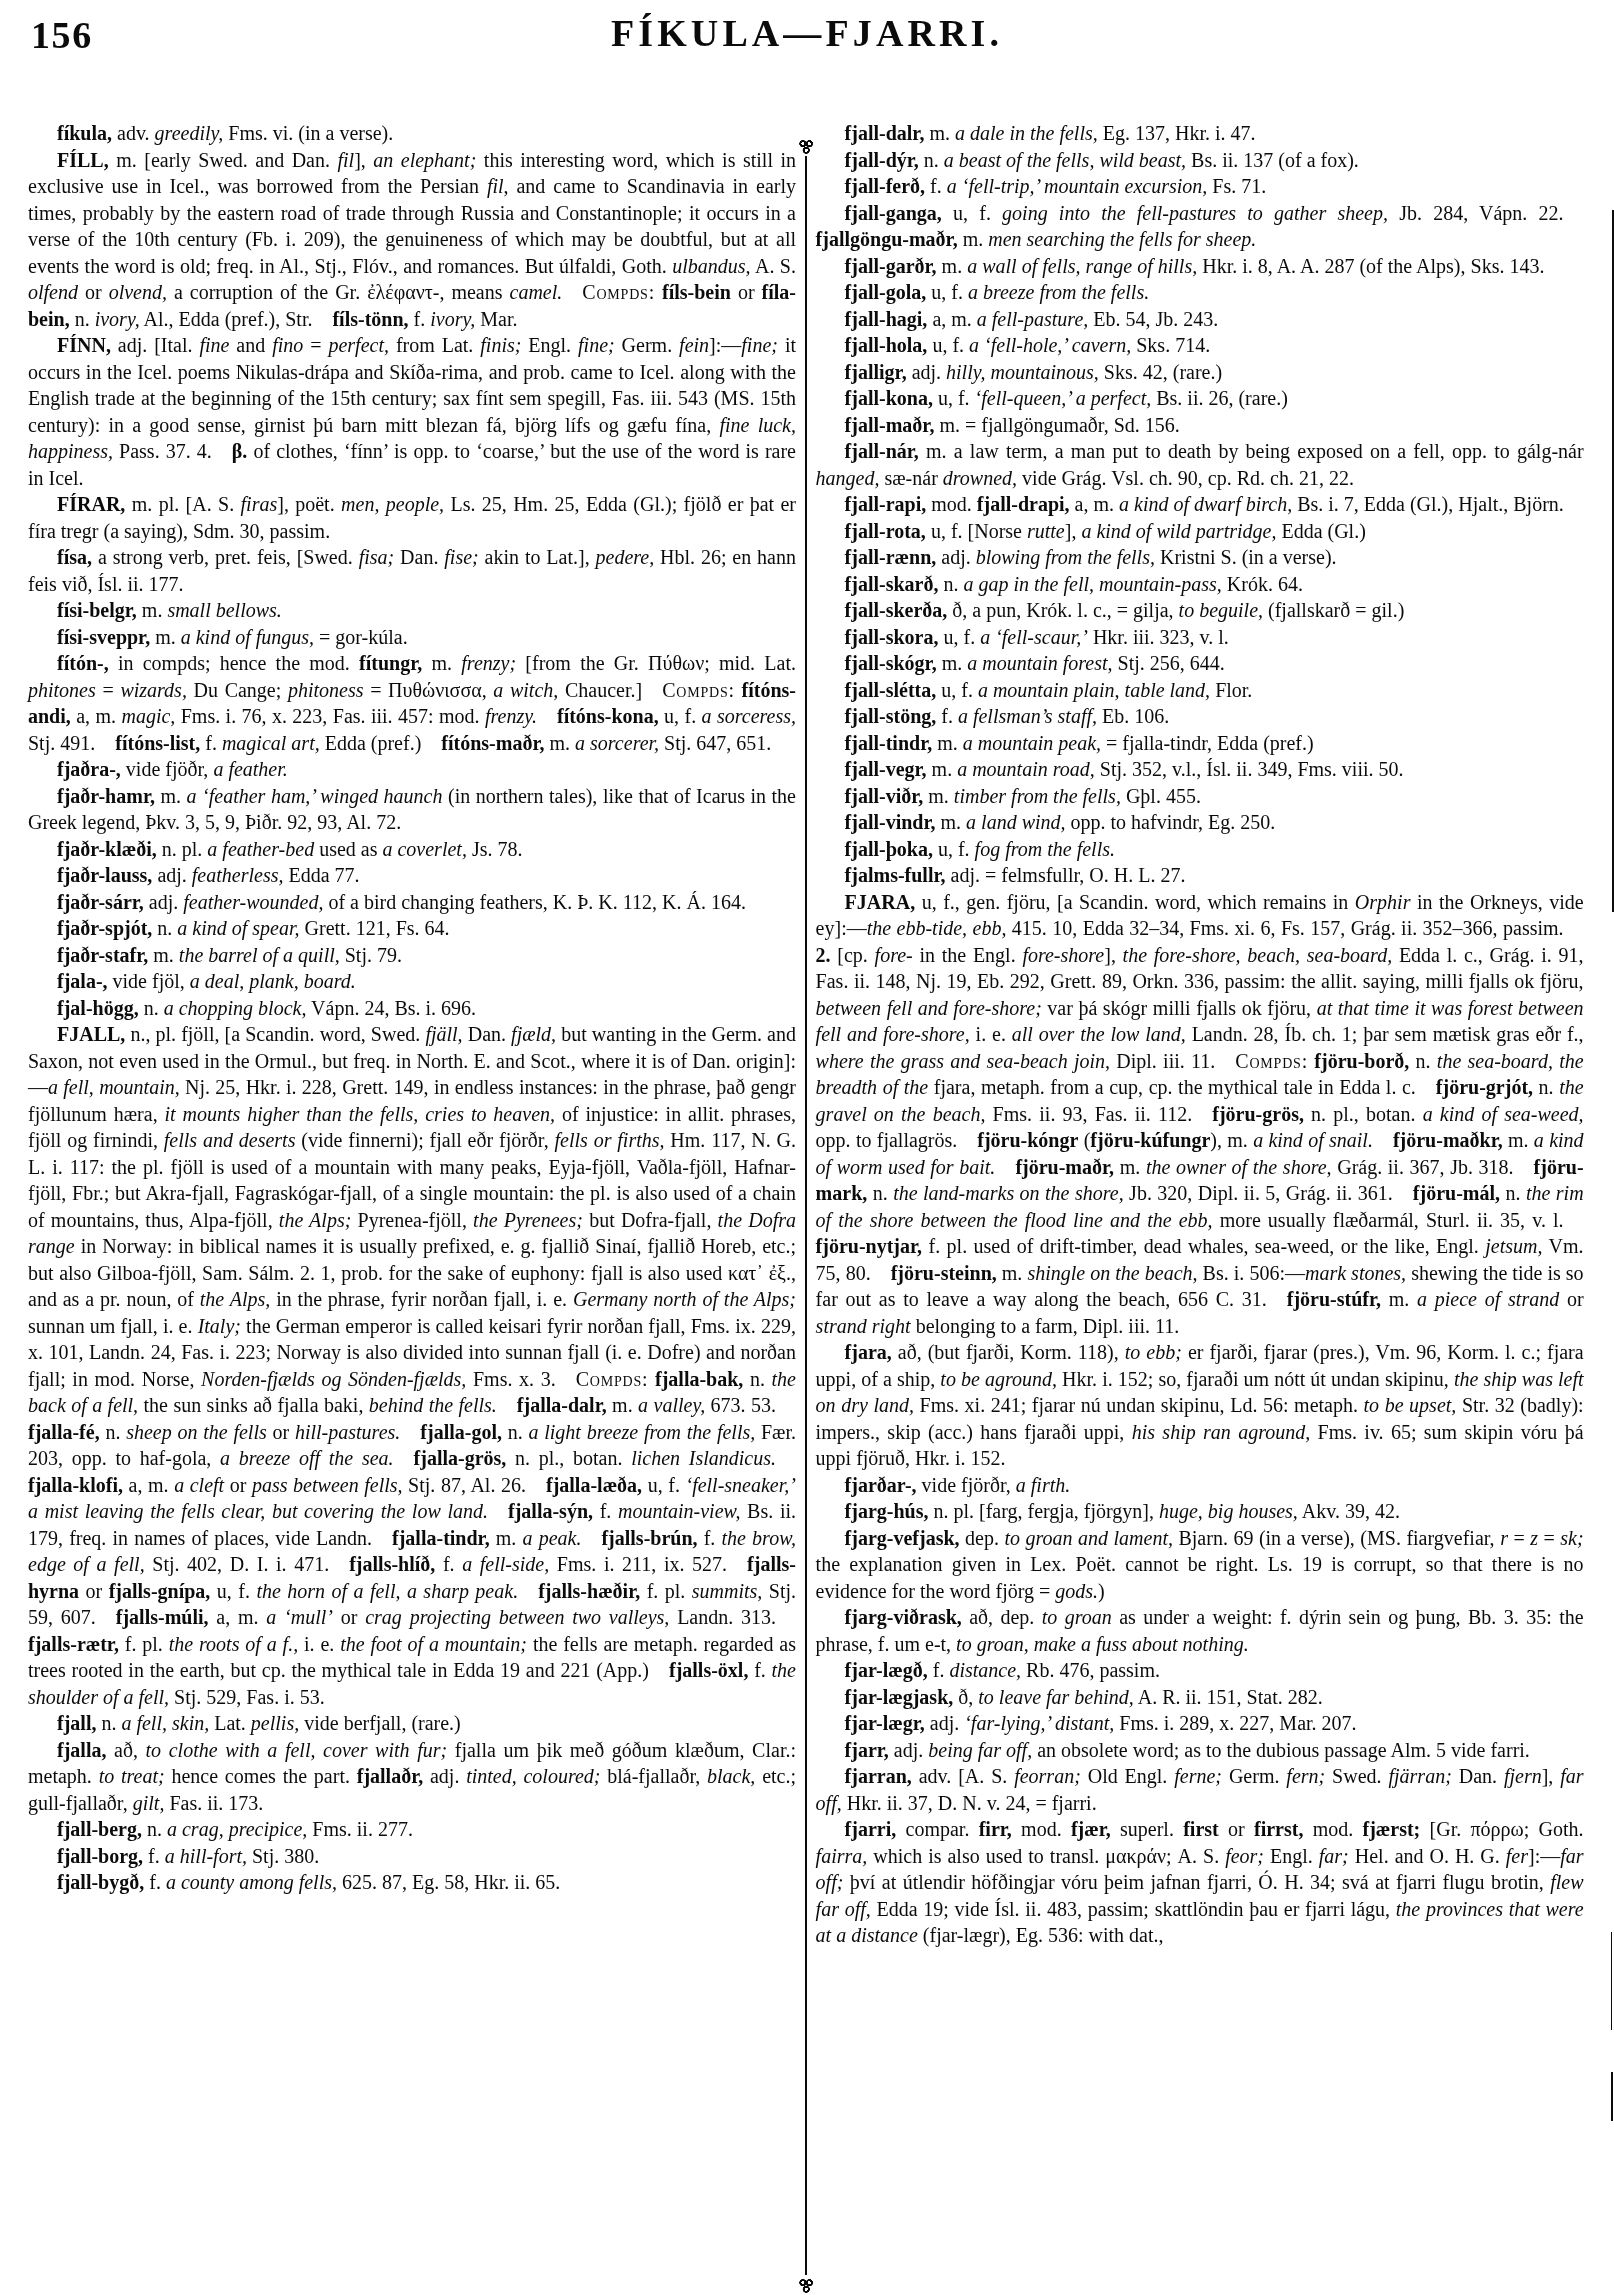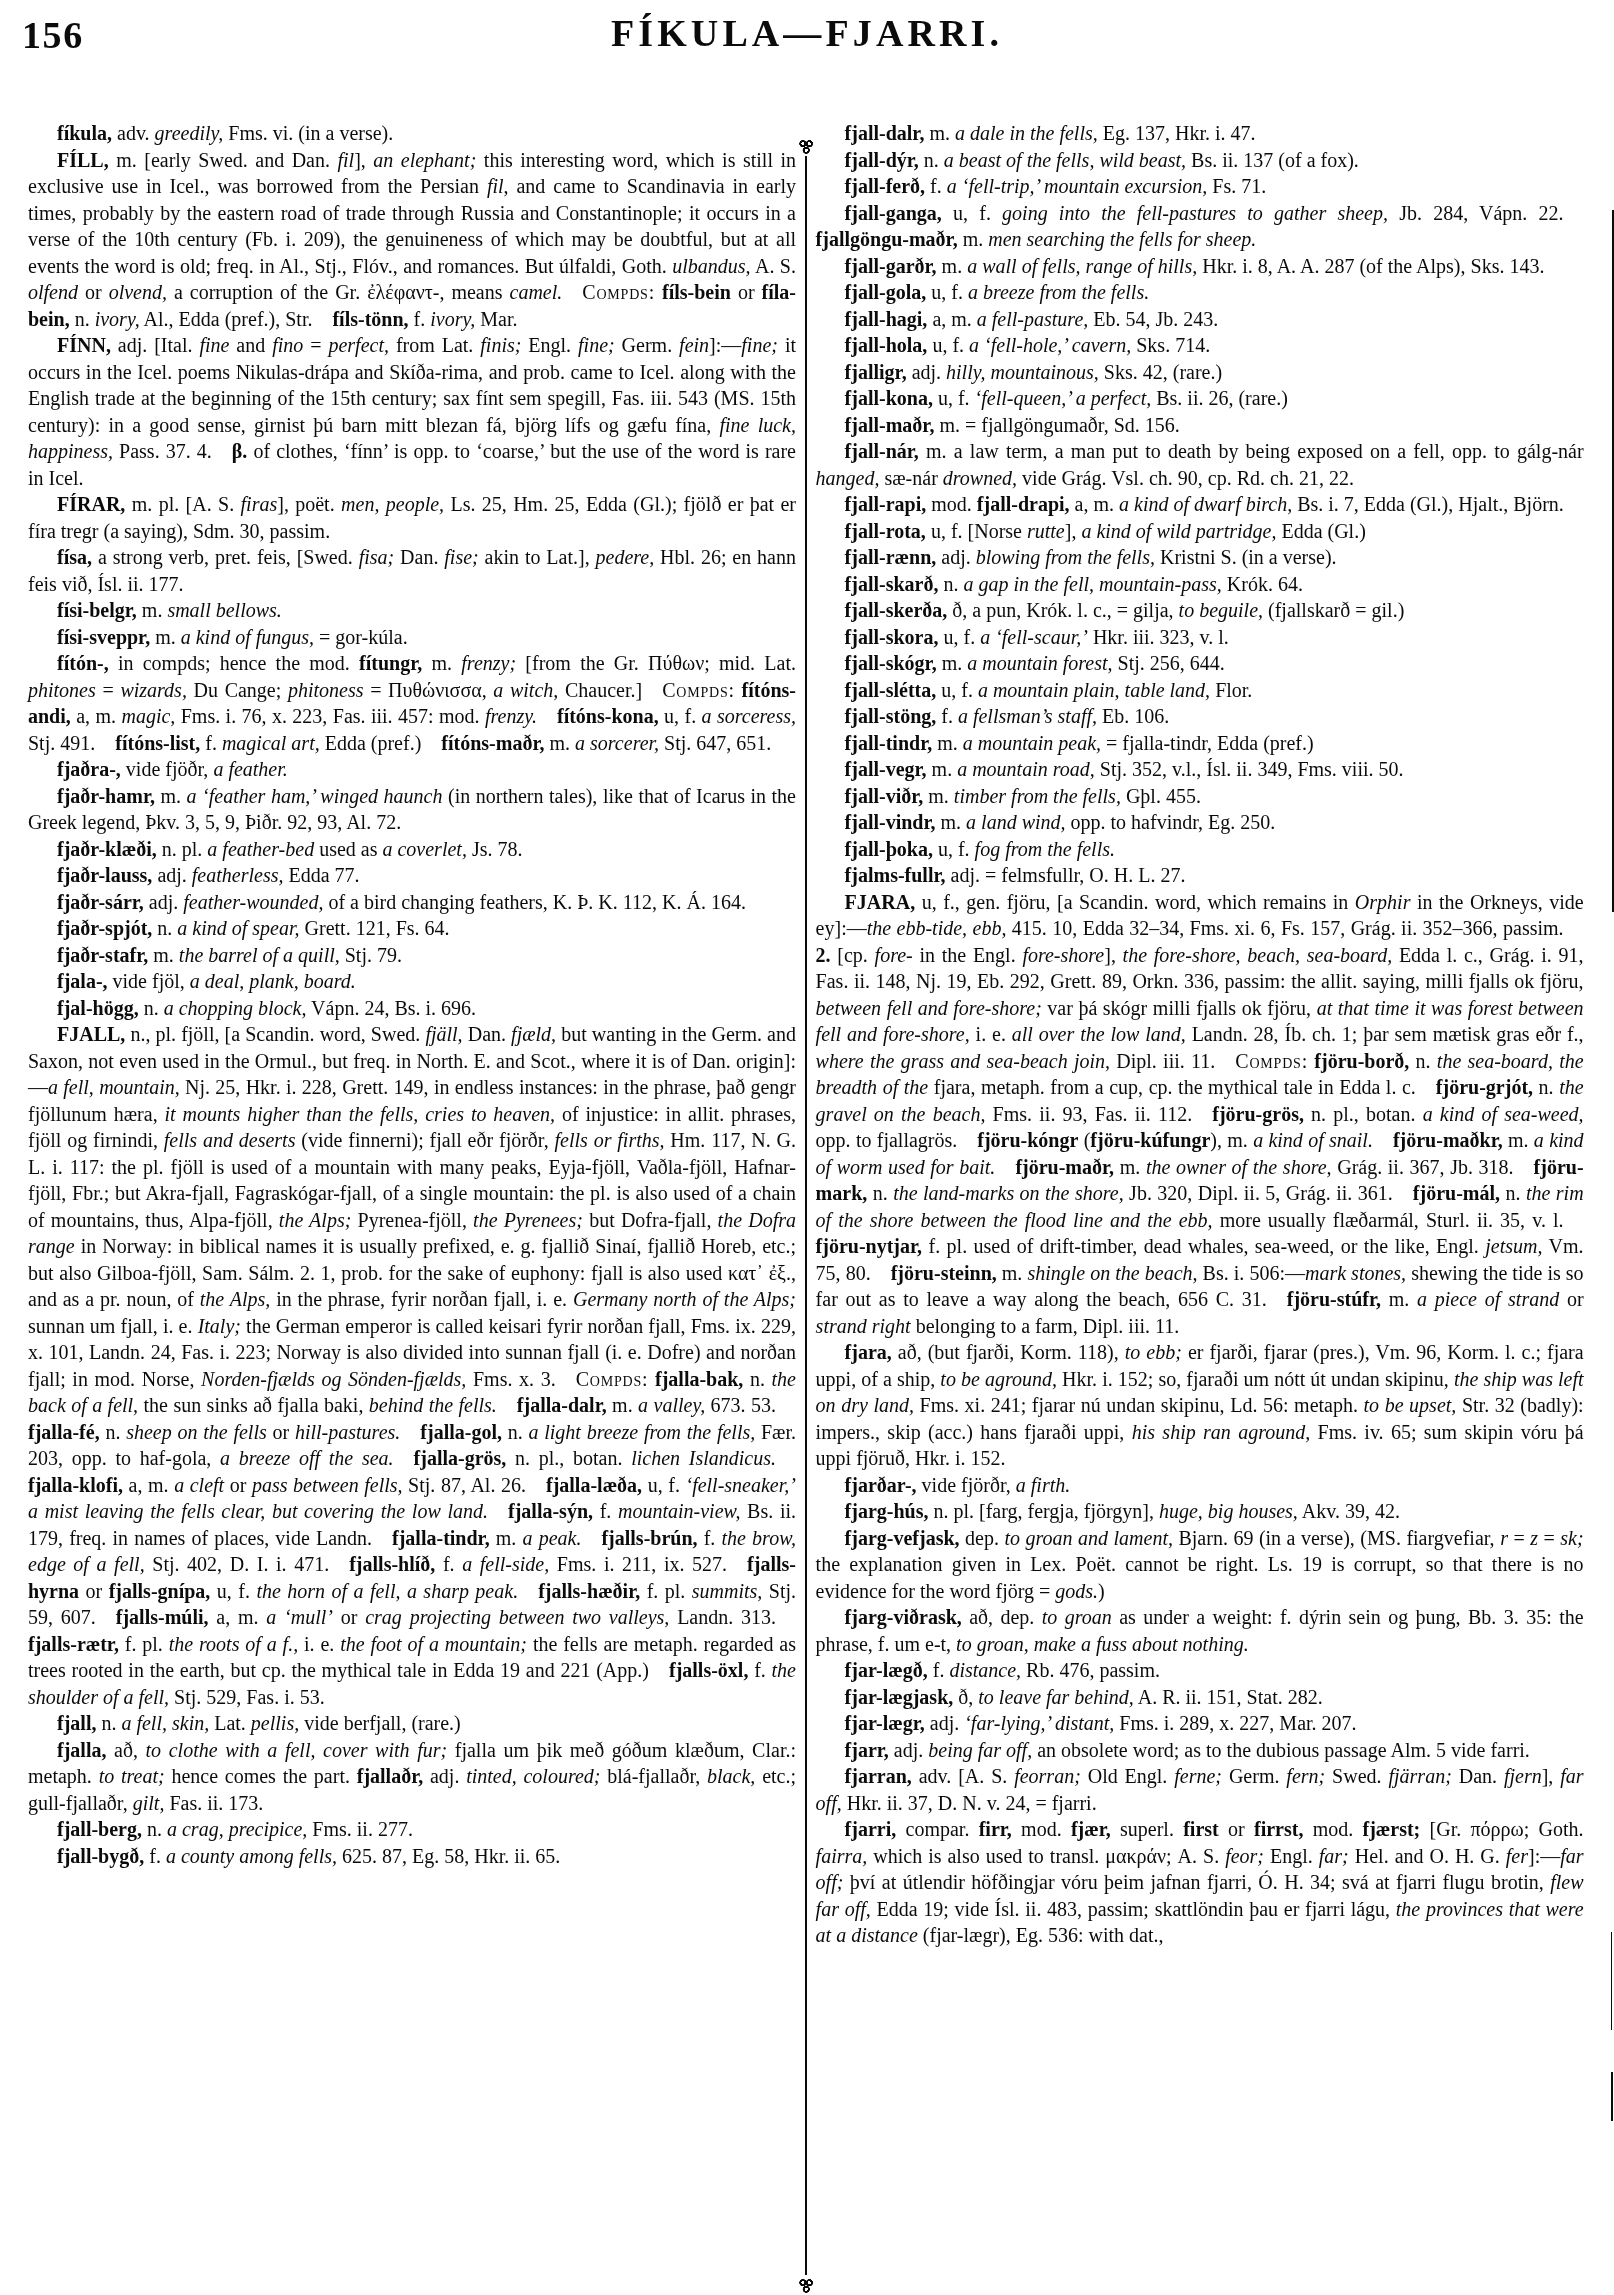--- a/index.html
+++ b/index.html
@@ -1,18 +1,18 @@
 <!DOCTYPE html>
 <html style="font-size:13px"><head>
 <meta charset="utf-8">
 <style>
   html,body{margin:0;padding:0;background:#ffffff;}
   .page{position:relative;width:1614px;height:2295px;background:#ffffff;color:#0b0b0b;
         font-family:"Liberation Serif","DejaVu Serif",serif;overflow:hidden;}
-  .page-number{position:absolute;top:13px;left:22px;font-size:38px;font-weight:bold;letter-spacing:1.6px;}
+  .page-number{position:absolute;top:13px;left:31px;font-size:38px;font-weight:bold;letter-spacing:1.6px;}
   .page-title{position:absolute;top:11.4px;left:0;width:100%;text-align:center;font-size:38px;
               font-weight:bold;letter-spacing:4.1px;}
   .content{position:absolute;top:78px;left:28px;display:flex;margin-top:42px;}
   .col{width:768px;font-size:20px;line-height:26.5px;text-align:justify;
        -webkit-hyphens:none;hyphens:none;}
   .col p{margin:0;text-indent:1.45em;}
   .divider{position:relative;flex:0 0 19.6px;width:19.6px;}
   .rule{position:absolute;left:9px;top:36px;height:2119px;width:1.6px;background:#0b0b0b;}
   .trefoil{position:absolute;left:1.6px;width:16.3px;height:18px;
     background:
@@ -52,20 +52,21 @@
         <p><span class="r-b">fjaðr-lauss,</span><span> adj. </span><span class="r-i">featherless,</span><span> Edda 77.</span></p>
         <p><span class="r-b">fjaðr-sárr,</span><span> adj. </span><span class="r-i">feather-wounded,</span><span> of a bird changing feathers, K. Þ. K. 112, K. Á. 164.</span></p>
         <p><span class="r-b">fjaðr-spjót,</span><span> n. </span><span class="r-i">a kind of spear,</span><span> Grett. 121, Fs. 64.</span></p>
         <p><span class="r-b">fjaðr-stafr,</span><span> m. </span><span class="r-i">the barrel of a quill,</span><span> Stj. 79.</span></p>
         <p><span class="r-b">fjala-,</span><span> vide fjöl, </span><span class="r-i">a deal, plank, board.</span></p>
         <p><span class="r-b">fjal-högg,</span><span> n. </span><span class="r-i">a chopping block,</span><span> Vápn. 24, Bs. i. 696.</span></p>
         <p><span class="r-b">FJALL,</span><span> n., pl. fjöll, [a Scandin. word, Swed. </span><span class="r-i">fjäll,</span><span> Dan. </span><span class="r-i">fjæld,</span><span> but wanting in the Germ. and Saxon, not even used in the Ormul., but freq. in North. E. and Scot., where it is of Dan. origin]:—</span><span class="r-i">a fell, mountain,</span><span> Nj. 25, Hkr. i. 228, Grett. 149, in endless instances: in the phrase, það gengr fjöllunum hæra, </span><span class="r-i">it mounts higher than the fells, cries to heaven,</span><span> of injustice: in allit. phrases, fjöll og firnindi, </span><span class="r-i">fells and deserts</span><span> (vide finnerni); fjall eðr fjörðr, </span><span class="r-i">fells or firths,</span><span> Hm. 117, N. G. L. i. 117: the pl. fjöll is used of a mountain with many peaks, Eyja-fjöll, Vaðla-fjöll, Hafnar-fjöll, Fbr.; but Akra-fjall, Fagraskógar-fjall, of a single mountain: the pl. is also used of a chain of mountains, thus, Alpa-fjöll, </span><span class="r-i">the Alps;</span><span> Pyrenea-fjöll, </span><span class="r-i">the Pyrenees;</span><span> but Dofra-fjall, </span><span class="r-i">the Dofra range</span><span> in Norway: in biblical names it is usually prefixed, e. g. fjallið Sinaí, fjallið Horeb, etc.; but also Gilboa-fjöll, Sam. Sálm. 2. 1, prob. for the sake of euphony: fjall is also used κατ᾽ ἐξ., and as a pr. noun, of </span><span class="r-i">the Alps,</span><span> in the phrase, fyrir norðan fjall, i. e. </span><span class="r-i">Germany north of the Alps;</span><span> sunnan um fjall, i. e. </span><span class="r-i">Italy;</span><span> the German emperor is called keisari fyrir norðan fjall, Fms. ix. 229, x. 101, Landn. 24, Fas. i. 223; Norway is also divided into sunnan fjall (i. e. Dofre) and norðan fjall; in mod. Norse, </span><span class="r-i">Norden-fjælds og Sönden-fjælds,</span><span> Fms. x. 3. </span><span class="r-sc">Compds:</span><span> </span><span class="r-b">fjalla-bak,</span><span> n. </span><span class="r-i">the back of a fell,</span><span> the sun sinks að fjalla baki, </span><span class="r-i">behind the fells.</span><span> </span><span class="r-b">fjalla-dalr,</span><span> m. </span><span class="r-i">a valley,</span><span> 673. 53. </span><span class="r-b">fjalla-fé,</span><span> n. </span><span class="r-i">sheep on the fells</span><span> or </span><span class="r-i">hill-pastures.</span><span> </span><span class="r-b">fjalla-gol,</span><span> n. </span><span class="r-i">a light breeze from the fells,</span><span> Fær. 203, opp. to haf-gola, </span><span class="r-i">a breeze off the sea.</span><span> </span><span class="r-b">fjalla-grös,</span><span> n. pl., botan. </span><span class="r-i">lichen Islandicus.</span><span> </span><span class="r-b">fjalla-klofi,</span><span> a, m. </span><span class="r-i">a cleft</span><span> or </span><span class="r-i">pass between fells,</span><span> Stj. 87, Al. 26. </span><span class="r-b">fjalla-læða,</span><span> u, f. </span><span class="r-i">‘fell-sneaker,’ a mist leaving the fells clear, but covering the low land.</span><span> </span><span class="r-b">fjalla-sýn,</span><span> f. </span><span class="r-i">mountain-view,</span><span> Bs. ii. 179, freq. in names of places, vide Landn. </span><span class="r-b">fjalla-tindr,</span><span> m. </span><span class="r-i">a peak.</span><span> </span><span class="r-b">fjalls-brún,</span><span> f. </span><span class="r-i">the brow, edge of a fell,</span><span> Stj. 402, D. I. i. 471. </span><span class="r-b">fjalls-hlíð,</span><span> f. </span><span class="r-i">a fell-side,</span><span> Fms. i. 211, ix. 527. </span><span class="r-b">fjalls-hyrna</span><span> or </span><span class="r-b">fjalls-gnípa,</span><span> u, f. </span><span class="r-i">the horn of a fell, a sharp peak.</span><span> </span><span class="r-b">fjalls-hæðir,</span><span> f. pl. </span><span class="r-i">summits,</span><span> Stj. 59, 607. </span><span class="r-b">fjalls-múli,</span><span> a, m. </span><span class="r-i">a ‘mull’</span><span> or </span><span class="r-i">crag projecting between two valleys,</span><span> Landn. 313. </span><span class="r-b">fjalls-rætr,</span><span> f. pl. </span><span class="r-i">the roots of a f.,</span><span> i. e. </span><span class="r-i">the foot of a mountain;</span><span> the fells are metaph. regarded as trees rooted in the earth, but cp. the mythical tale in Edda 19 and 221 (App.) </span><span class="r-b">fjalls-öxl,</span><span> f. </span><span class="r-i">the shoulder of a fell,</span><span> Stj. 529, Fas. i. 53.</span></p>
         <p><span class="r-b">fjall,</span><span> n. </span><span class="r-i">a fell, skin,</span><span> Lat. </span><span class="r-i">pellis,</span><span> vide berfjall, (rare.)</span></p>
         <p><span class="r-b">fjalla,</span><span> að, </span><span class="r-i">to clothe with a fell, cover with fur;</span><span> fjalla um þik með góðum klæðum, Clar.: metaph. </span><span class="r-i">to treat;</span><span> hence comes the part. </span><span class="r-b">fjallaðr,</span><span> adj. </span><span class="r-i">tinted, coloured;</span><span> blá-fjallaðr, </span><span class="r-i">black,</span><span> etc.; gull-fjallaðr, </span><span class="r-i">gilt,</span><span> Fas. ii. 173.</span></p>
         <p><span class="r-b">fjall-berg,</span><span> n. </span><span class="r-i">a crag, precipice,</span><span> Fms. ii. 277.</span></p>
+        <p><span class="r-b">fjall-borg,</span><span> f. </span><span class="r-i">a hill-fort,</span><span> Stj. 380.</span></p>
         <p><span class="r-b">fjall-bygð,</span><span> f. </span><span class="r-i">a county among fells,</span><span> 625. 87, Eg. 58, Hkr. ii. 65.</span></p>
       </div>
     <div class="divider">
       <span class="trefoil trefoil-top"></span>
       <span class="rule"></span>
       <span class="trefoil trefoil-bottom"></span>
     </div>
     <div class="col">
         <p><span class="r-b">fjall-dalr,</span><span> m. </span><span class="r-i">a dale in the fells,</span><span> Eg. 137, Hkr. i. 47.</span></p>
         <p><span class="r-b">fjall-dýr,</span><span> n. </span><span class="r-i">a beast of the fells, wild beast,</span><span> Bs. ii. 137 (of a fox).</span></p>

